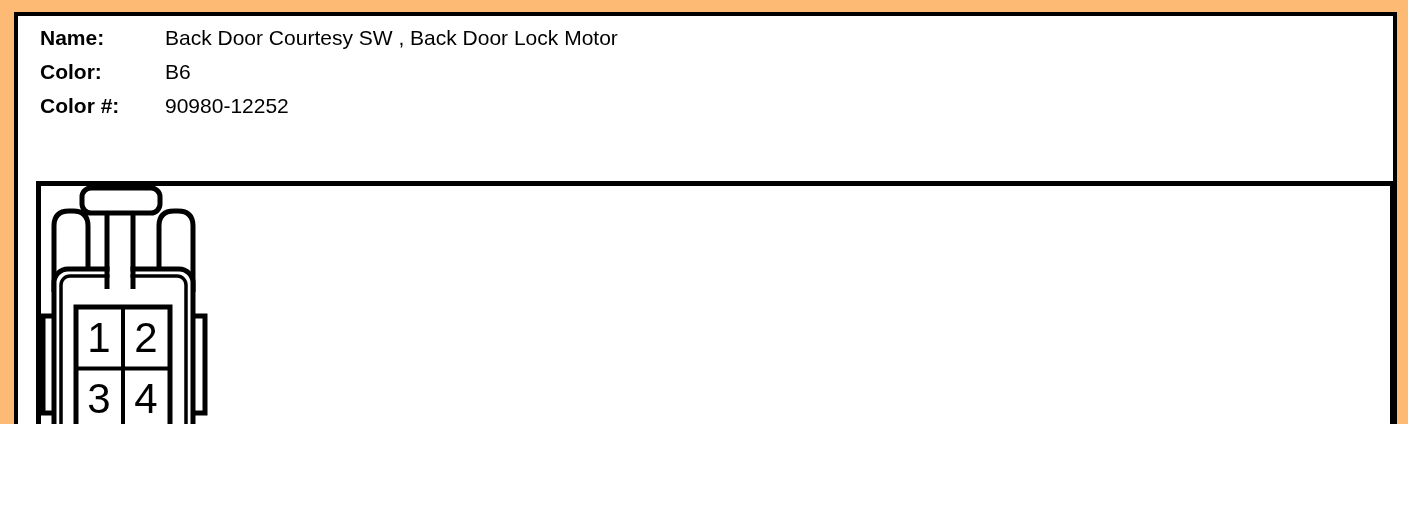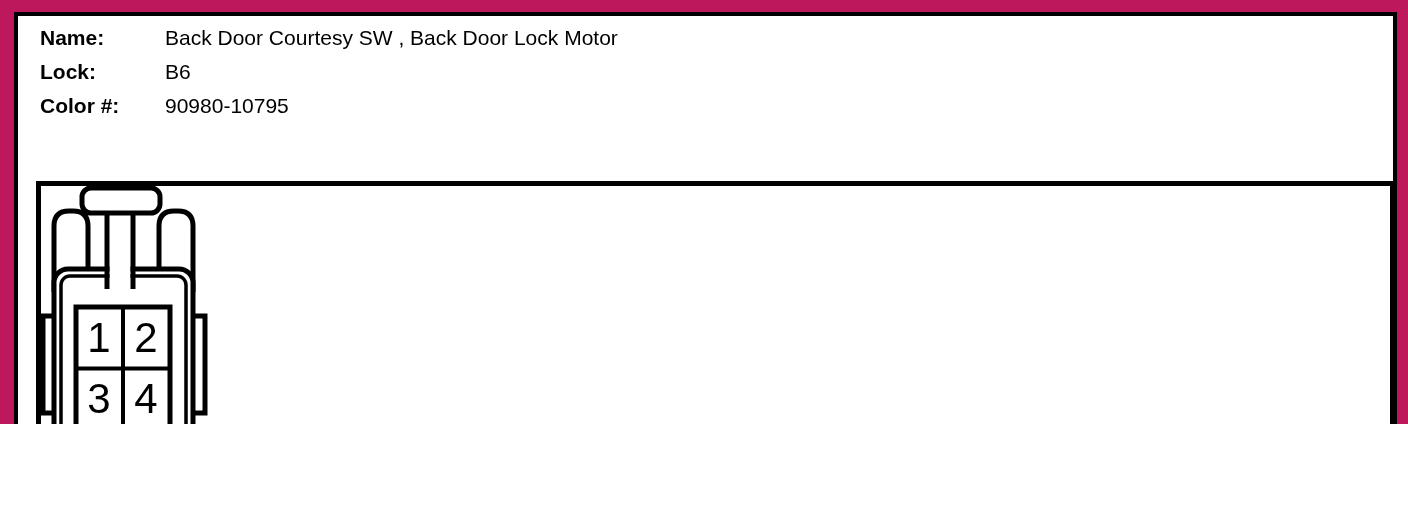--- a/index.html
+++ b/index.html
@@ -4,21 +4,21 @@
 <style>
   html, body {
     margin: 0; padding: 0;
     background: #ffffff;
     font-family: "Liberation Sans", sans-serif;
   }
   #screen {
     position: relative;
     width: 1408px;
     height: 424px;
-    background: #be185d;
+    background: #fdba74;
     overflow: hidden;
   }
   .abs { position: absolute; }
   #outer-border {
     left: 14px; top: 12px;
     width: 1383px; height: 515px;
     border: 4px solid #000000;
     box-sizing: border-box;
     background: #ffffff;
   }
@@ -61,26 +61,26 @@
 <div id="screen">
 
   <div id="outer-border" class="abs"></div>
 
   <div id="info-header" class="abs">
     <div class="info-row">
       <span class="info-label">Name:</span>
       <span class="info-value">Back Door Courtesy SW , Back Door Lock Motor</span>
     </div>
     <div class="info-row">
-      <span class="info-label">Lock:</span>
+      <span class="info-label">Color:</span>
       <span class="info-value">B6</span>
     </div>
     <div class="info-row">
       <span class="info-label">Color #:</span>
-      <span class="info-value">90980-10795</span>
+      <span class="info-value">90980-12252</span>
     </div>
   </div>
 
   <div id="main-box" class="abs"></div>
 
   <svg id="connector-svg" class="abs" width="230" height="300" viewBox="36 181 230 300" xmlns="http://www.w3.org/2000/svg">
     <g fill="#ffffff" stroke="#000000">
       <rect x="68" y="438" width="109" height="28" stroke-width="5"></rect>
       <rect x="43" y="316" width="18" height="97" stroke-width="5"></rect>
       <rect x="187" y="316" width="18" height="97" stroke-width="5"></rect>

